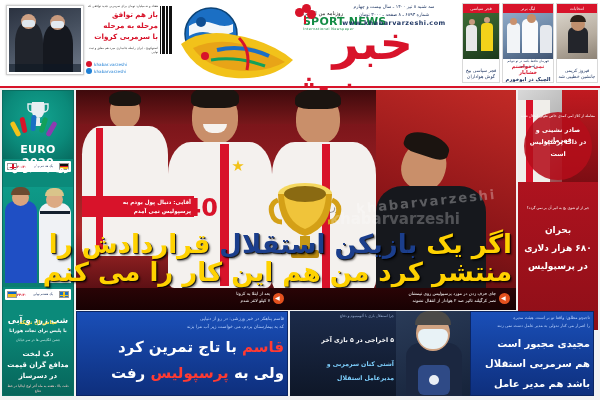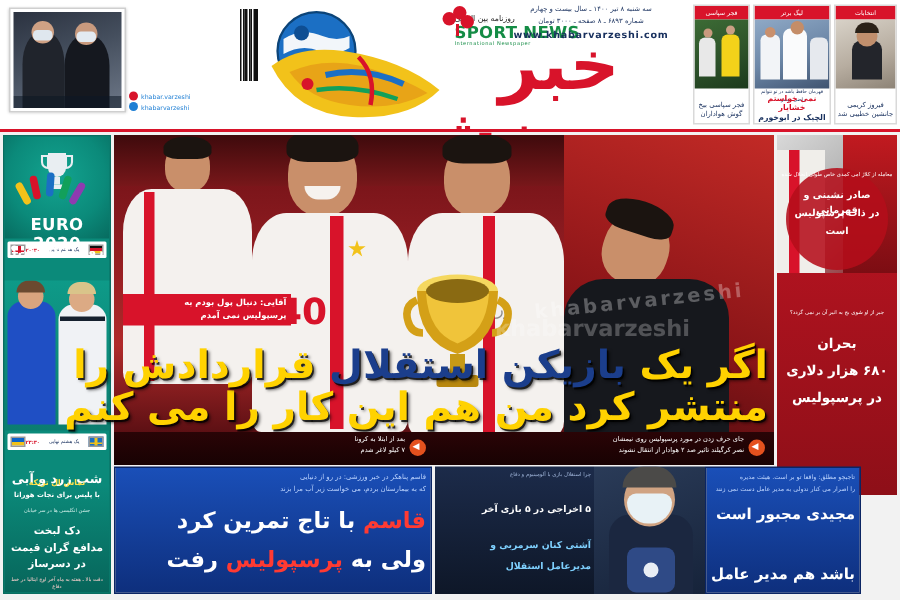--- a/index.html
+++ b/index.html
@@ -161,21 +161,21 @@
   #bm { left: 290px; top: 311px; width: 106px; height: 85px; overflow:hidden;
      background:linear-gradient(180deg,#1c2b4a 0%,#0e1728 100%); }
   .bm-l { position:absolute; left:2px; right:2px; font-size:6.2px; line-height:1.5;
      color:#fff; text-align:right; font-weight:bold; }
   .bm-tiny { position:absolute; left:2px; right:2px; font-size:3.6px; line-height:1.5;
      color:#9fb4d8; text-align:right; }
 
   #bmp { left: 396px; top: 311px; width: 74px; height: 85px; overflow:hidden;
      background:linear-gradient(160deg,#2a3b58 0%,#16233a 100%); }
 
-  #br { left: 470px; top: 311px; width: 104px; height: 85px;
+  #br { left: 470px; top: 311px; width: 124px; height: 85px;
      background:linear-gradient(180deg,#1a4fb8 0%,#0e2f7d 100%); border:1px solid #0b2563; }
   .br-top { position:absolute; left:3px; right:3px; top:2px; font-size:4.2px; line-height:1.6;
      color:#bcd4ff; text-align:right; }
   .br-h { position:absolute; left:3px; right:3px; font-size:10px; font-weight:bold;
      color:#fff; text-align:right; white-space:nowrap; }
 
   .wmark { position:absolute; color:rgba(255,255,255,.22); font-weight:bold; }
 </style>
 </head>
 <body>
@@ -189,20 +189,27 @@
         <div class="tl-person" style="left:6px;top:14px;width:28px;height:52px;background:#20242c;"></div>
         <div class="tl-person" style="left:12px;top:6px;width:15px;height:15px;border-radius:50%;background:#cfa184;"></div>
         <div class="abs" style="left:13px;top:12px;width:13px;height:7px;border-radius:3px;background:#dfe7ee;"></div>
         <div class="tl-person" style="left:34px;top:16px;width:30px;height:50px;background:#15181f;"></div>
         <div class="tl-person" style="left:41px;top:7px;width:15px;height:15px;border-radius:50%;background:#c89a7e;"></div>
         <div class="abs" style="left:42px;top:13px;width:13px;height:7px;border-radius:3px;background:#e3eaf1;"></div>
         <div class="abs" style="left:0;bottom:0;width:100%;height:8px;background:rgba(12,24,36,.55);"></div>
       </div>
     </div>
 
+    <div id="tl-text" class="abs rtl">
+      <div class="micro">هفتاد و نه میلیارد تومان برای سرمربی جدید توافقی که</div>
+      <div class="tl-head" style="margin-top:2px;">باز هم توافق</div>
+      <div class="tl-head">مرحله به مرحله</div>
+      <div class="tl-head">با سرمربی کروات</div>
+      <div class="micro" style="margin-top:3px;">استوکویچ ـ ایران رابطه جانبداری میرد هم معلق و ثبت نهایی</div>
+    </div>
 
     <div id="social" class="abs">
       <div class="soc-row">
         <span class="soc-ic ig"></span>
         <span class="soc-tx">khabar.varzeshi</span>
       </div>
       <div class="soc-row">
         <span class="soc-ic"></span>
         <span class="soc-tx">khabarvarzeshi</span>
       </div>
@@ -478,18 +485,19 @@
     <div class="abs" style="left:20px;top:4px;width:34px;height:36px;border-radius:50%;background:#d0a382;"></div>
     <div class="abs" style="left:19px;top:0px;width:36px;height:14px;border-radius:18px 18px 0 0;background:#4b4a48;"></div>
     <div class="abs" style="left:22px;top:18px;width:30px;height:20px;border-radius:6px 6px 14px 14px;background:#e8f2f6;"></div>
     <div class="abs" style="left:33px;top:64px;width:10px;height:10px;border-radius:50%;background:#e9eef5;"></div>
   </div>
 
   <div id="br" class="abs">
     <div class="br-top rtl" style="top:3px;">تاجبچو مطلق: واقعا تو بر است. هیئت مدیره</div>
     <div class="br-top rtl" style="top:11px;">را اصرار می کنار ندولی به مدیر عامل دست نمی زنند</div>
     <div class="br-h rtl" style="top:26px;">مجیدی مجبور است</div>
+    <div class="br-h rtl" style="top:46px;">هم سرمربی استقلال</div>
     <div class="br-h rtl" style="top:66px;">باشد هم مدیر عامل</div>
   </div>
 
   <div class="wmark" style="left:330px;top:210px;font-size:15px;opacity:.25;color:#fff;">khabarvarzeshi</div>
 
 </div>
 
 </body></html>

